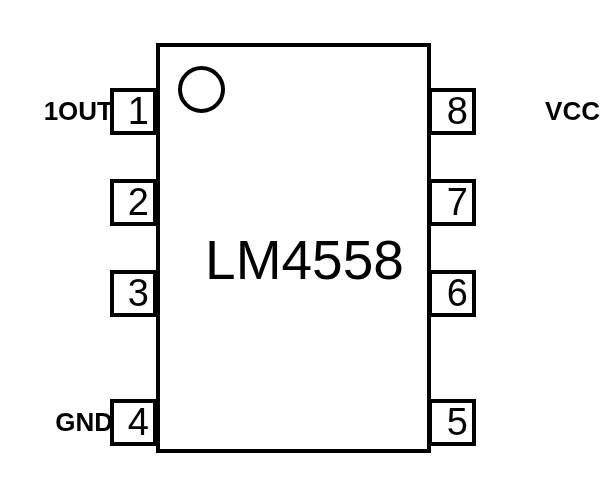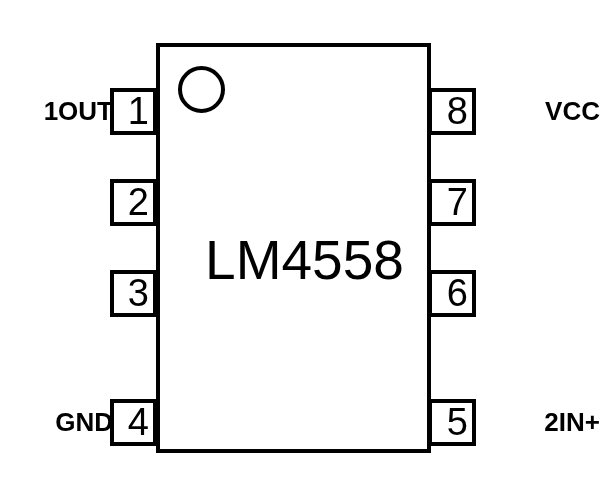--- a/index.html
+++ b/index.html
@@ -125,18 +125,17 @@
   </div>
 
   <div class="pin-box right row-2">
     <span>7</span>
   </div>
 
   <div class="pin-box right row-3">
     <span>6</span>
   </div>
 
-  <div class="pin-label right row-4">2IN+</div>
   <div class="pin-box right row-4">
     <span>5</span>
   </div>
 
 </div>
 
 </body></html>

